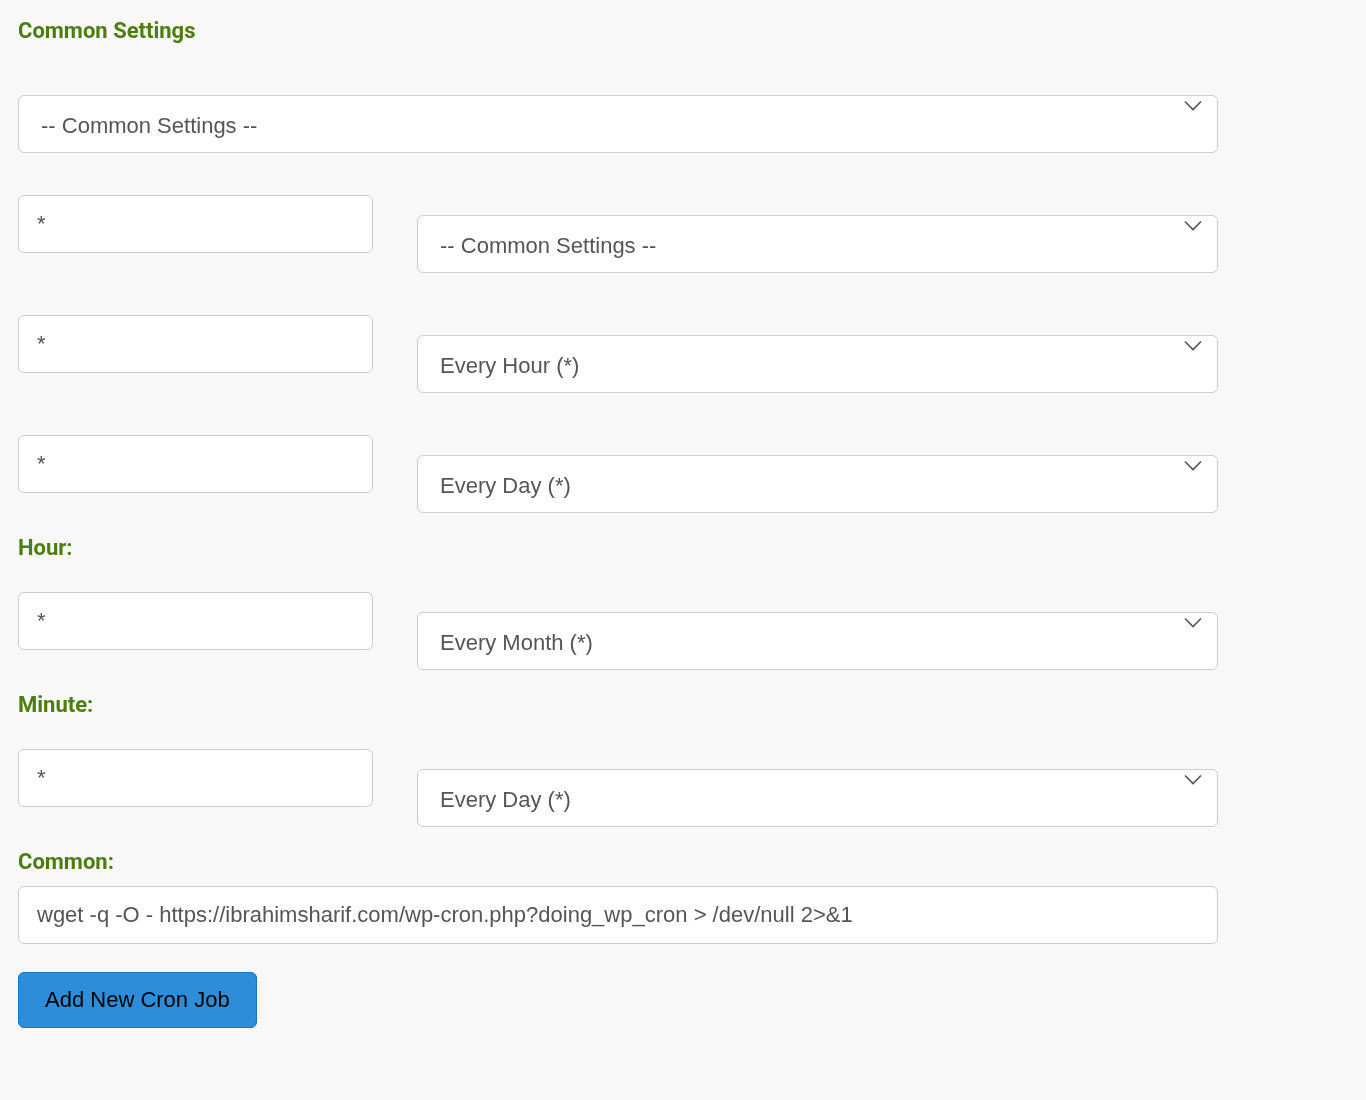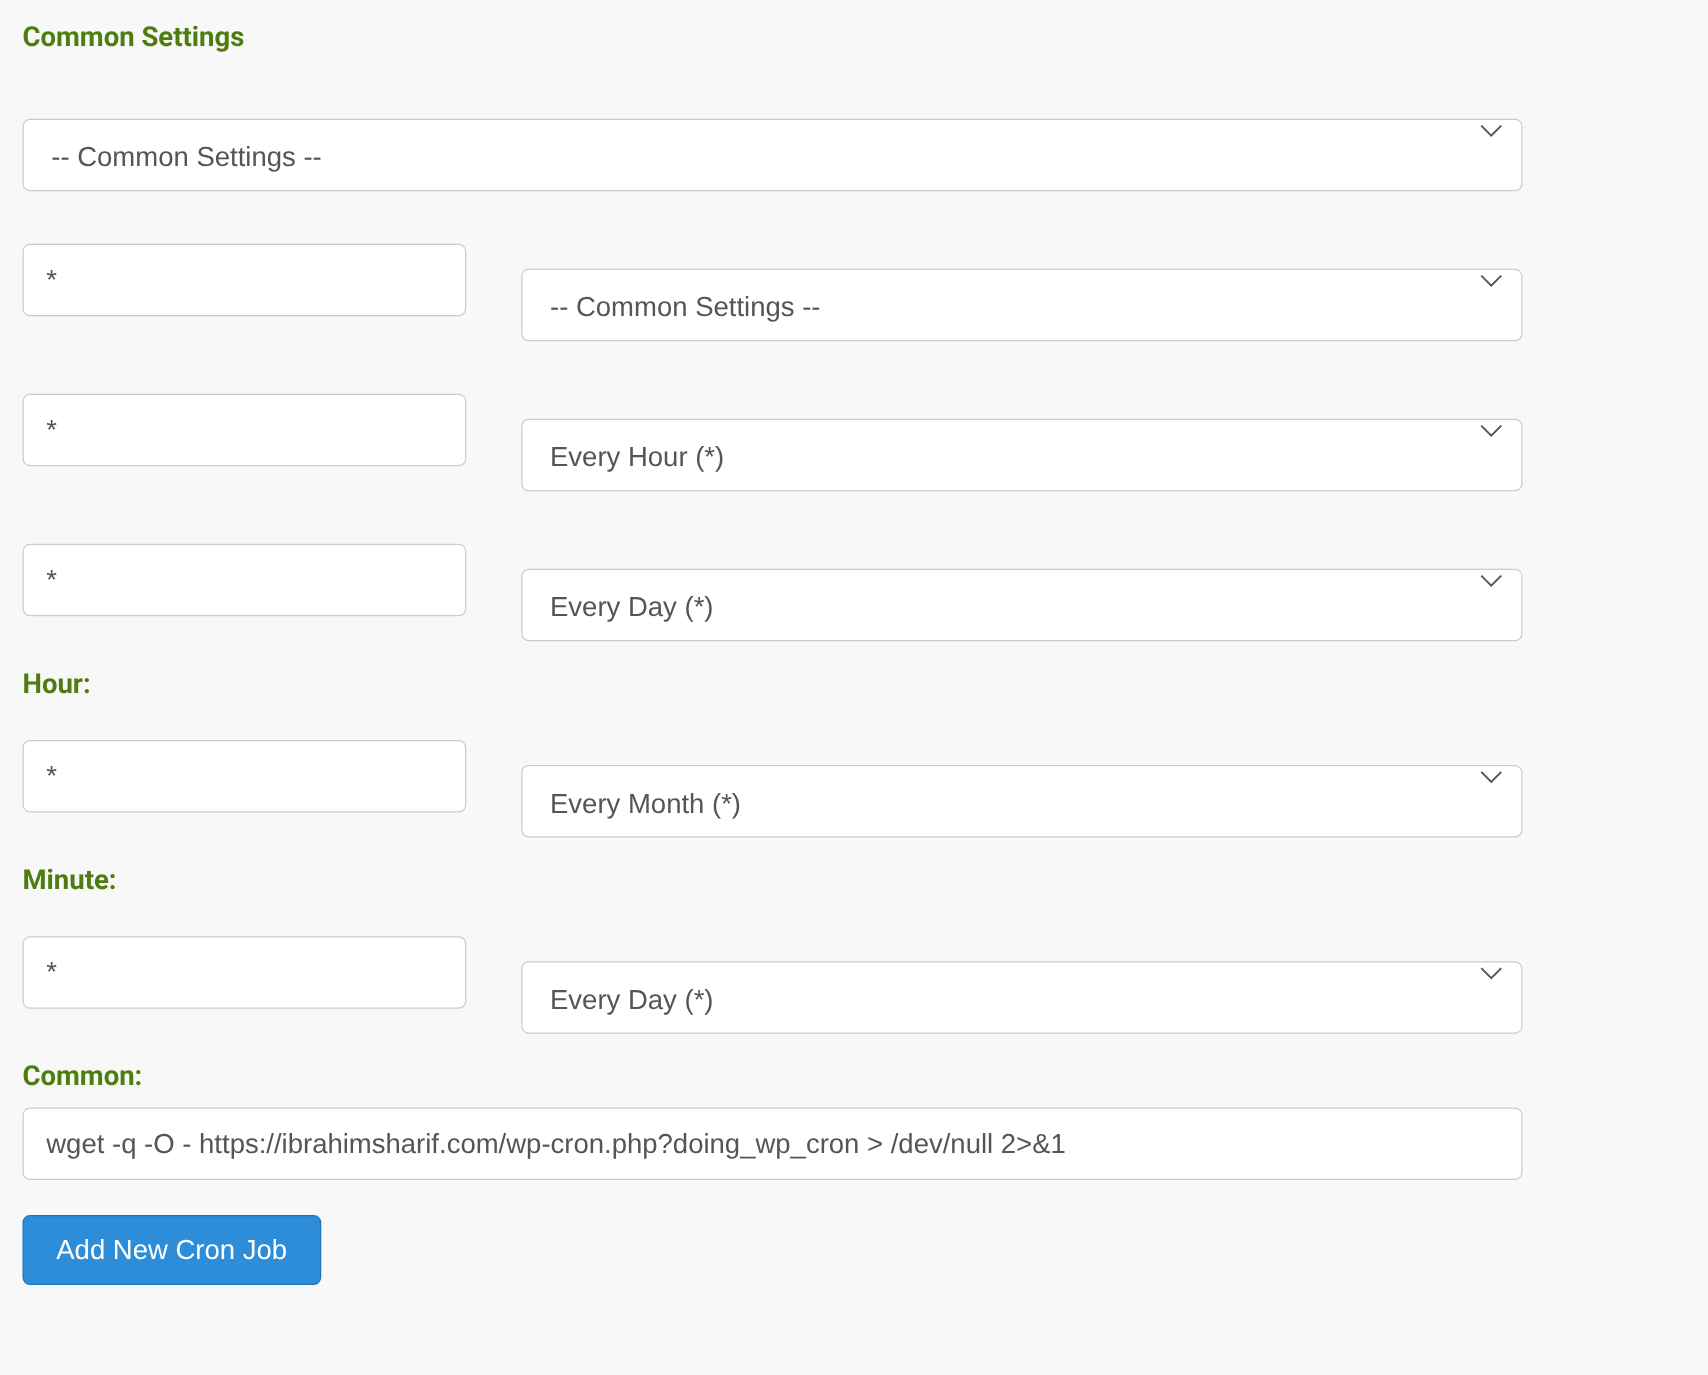--- a/index.html
+++ b/index.html
@@ -78,21 +78,21 @@
     }
     .select-chevron svg {
       width: 18px;
       height: 11px;
     }
     .btn-primary {
       display: inline-block;
       padding: 14px 26px;
       font-size: 22px;
       font-weight: 400;
-      color: #ffffff;
+      color: #000000;
       background: #2d8dd8;
       border: 1px solid #1a75bd;
       border-radius: 6px;
       cursor: pointer;
       margin-top: 6px;
     }
     .container {
       max-width: 1200px;
     }
   </style>

